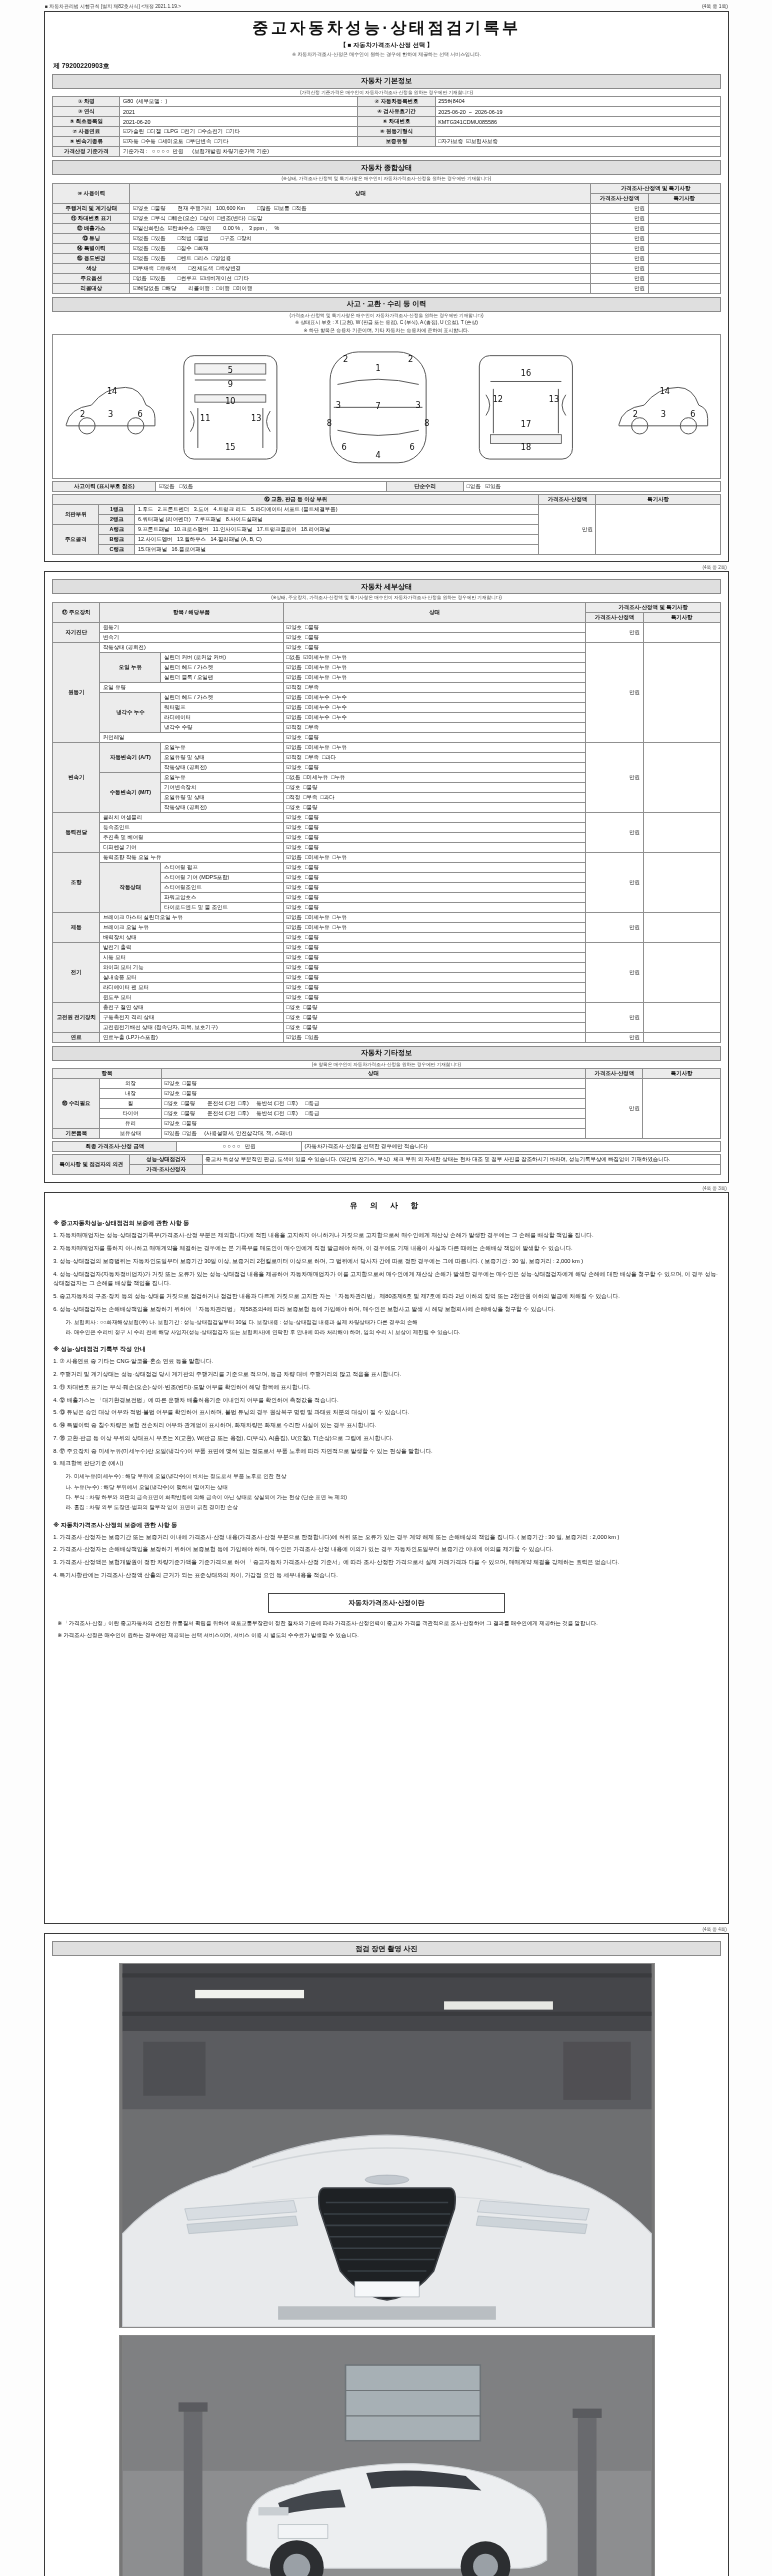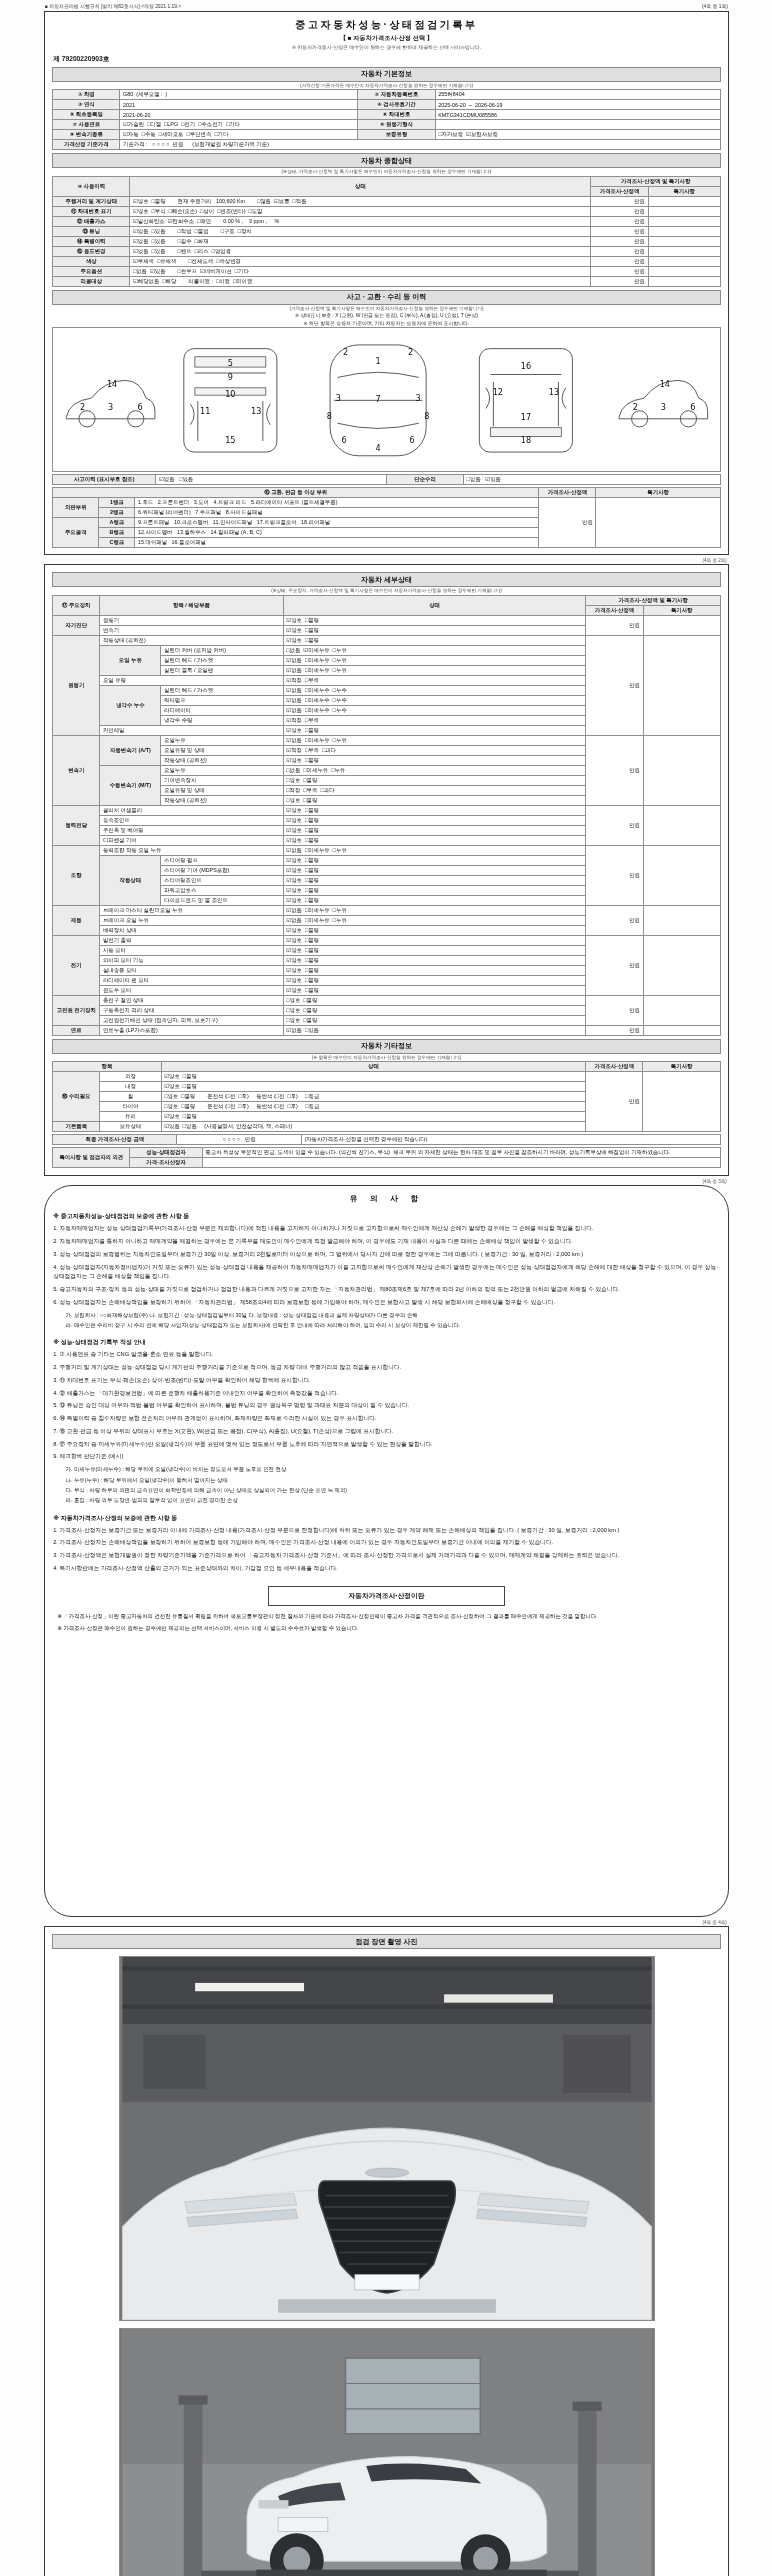--- a/index.html
+++ b/index.html
@@ -5,39 +5,39 @@
   *{box-sizing:border-box;}
   html,body{margin:0;padding:0;}
   body{
     width:773px;min-height:2576px;background:#fdfdfd;color:#111;
     font-family:"Liberation Sans","DejaVu Sans",sans-serif;font-size:5.4px;
   }
   .sheet{width:685px;margin:0 auto;padding-top:2.1px;}
   .topline{display:flex;justify-content:space-between;font-size:4.9px;color:#333;padding:1px 1px 2.1px;}
   .marker{text-align:right;font-size:4.6px;color:#555;padding:1px 2.1px;}
   .box{border:1px solid #3a3a3a;background:#fff;padding:4.1px 7.2px;margin-bottom:2.1px;}
-  .doc-title{text-align:center;font-size:10px;font-weight:bold;letter-spacing:2.6px;margin-top:2.1px;}
+  .doc-title{text-align:center;font-size:16px;font-weight:bold;letter-spacing:2.6px;margin-top:2.1px;}
   .doc-sub{text-align:center;font-size:6.2px;font-weight:bold;margin-top:2.1px;}
   .doc-sub-note{text-align:center;font-size:4.9px;color:#444;margin-top:1px;}
   .doc-no{font-size:6.7px;font-weight:bold;margin:4.1px 0 2.1px 1px;}
   .bar{background:#dfdfdf;border:0.5px solid #8a8a8a;text-align:center;font-weight:bold;font-size:7px;padding:1.5px 0;margin-top:3.1px;}
   .bar-note{text-align:center;font-size:4.6px;color:#444;margin:1px 0 1.5px;}
   table{border-collapse:collapse;width:100%;table-layout:fixed;margin-bottom:2.1px;}
   th,td{border:0.5px solid #909090;padding:1px 2.6px;font-size:5.4px;white-space:pre-wrap;word-break:break-all;vertical-align:middle;}
   th{background:#ececec;font-weight:bold;text-align:center;}
   td{text-align:center;}
   td.l{text-align:left;}
   td.won{text-align:right;color:#222;}
   td.c{text-align:center;}
   .legend{font-size:4.9px;color:#222;text-align:center;margin:1.5px 0;}
   .diagram-wrap{border:0.5px solid #909090;margin-bottom:2.1px;padding:2.1px 0;background:#fff;}
   .dia{stroke:#555;fill:none;stroke-width:1.3;}
   .diaf{stroke:#555;fill:#f2f2f2;stroke-width:1.1;}
   .dn{font-size:11px;fill:#111;text-anchor:middle;font-family:"DejaVu Sans",sans-serif;}
-  .notice-box{min-height:732px;border-radius:28px;}
+  .notice-box{min-height:732px;}
   .nt-title{text-align:center;font-weight:bold;font-size:7.7px;letter-spacing:5.2px;margin:4.1px 0 7.2px;}
   .nt-h{font-weight:bold;font-size:6px;margin:8.2px 1px 3.1px;}
   .nt-p{font-size:5.7px;line-height:1.7;margin:3.1px 1px;}
   .nt-sub{font-size:5.4px;line-height:1.65;margin:1.5px 1px 1.5px 13.4px;color:#222;}
   .nt-boxtitle{width:237px;margin:12.4px auto 6.2px;border:0.8px solid #444;text-align:center;font-weight:bold;font-size:6.7px;padding:4.6px 0;background:#fff;}
   .nt-p2{font-size:5.4px;line-height:1.65;margin:3.1px 5.2px;}
   .photo-frame{width:536px;height:365px;margin:7.2px auto;border:0.5px solid #8a8a8a;overflow:hidden;background:#777;}
   .photo-frame svg{display:block;width:100%;height:100%;}
 </style>
 </head>

